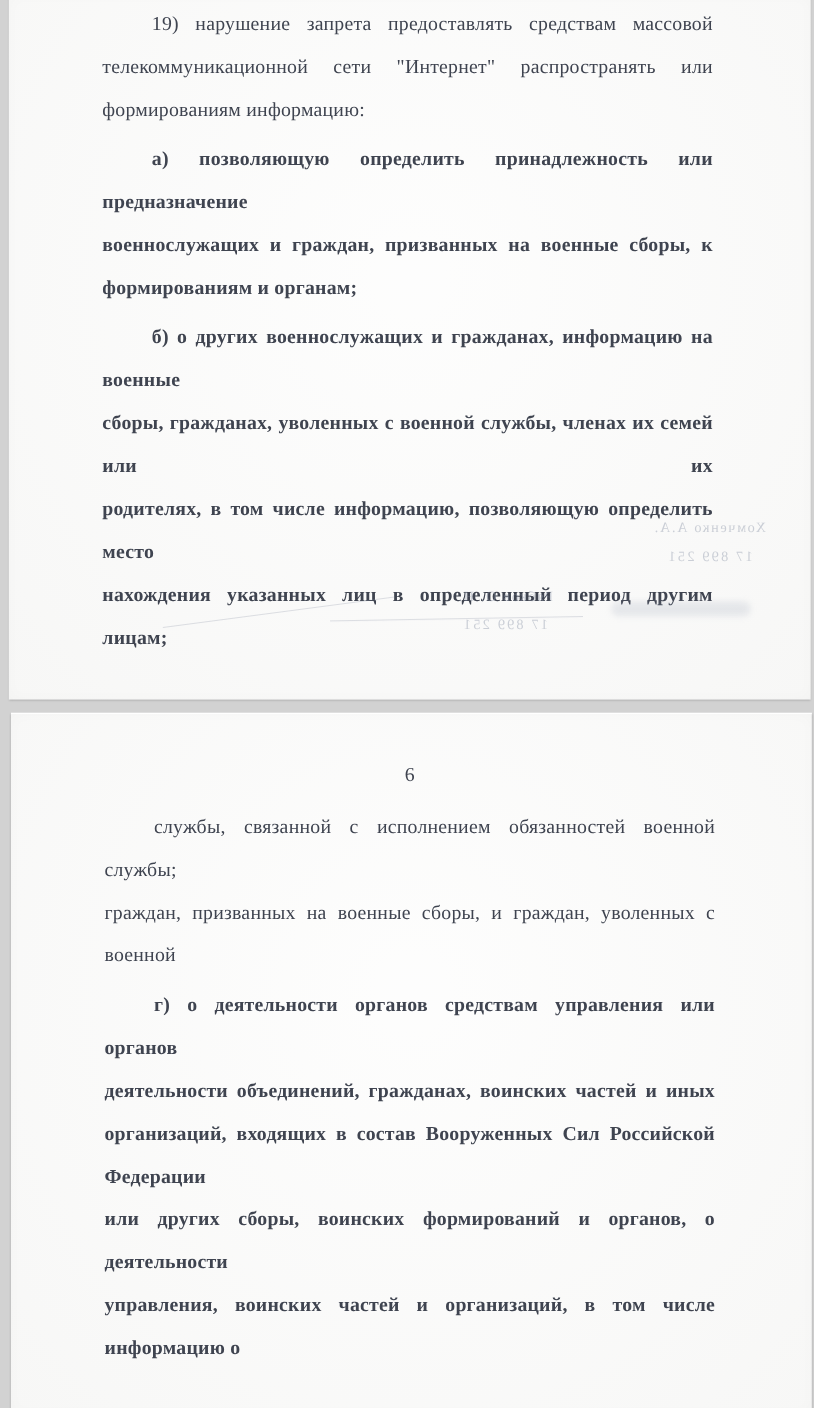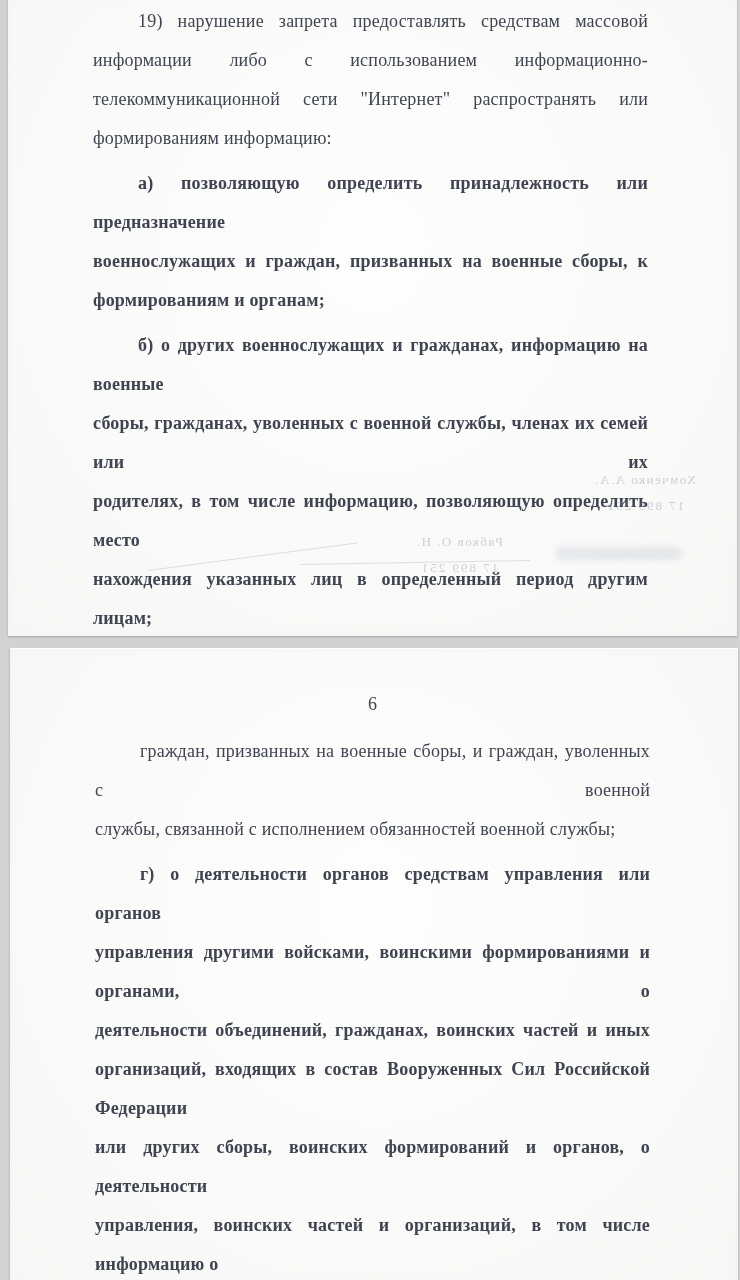--- a/index.html
+++ b/index.html
@@ -93,21 +93,20 @@
 </style>
 </head>
 <body>
 
 <div class="canvas">
 
   <div class="page page-1">
     <div class="text-block">
       <div class="para">
           <div class="line">19) нарушение запрета предоставлять средствам массовой</div>
-          <div class="line">информации либо с использованием информационно-</div>
           <div class="line">телекоммуникационной сети "Интернет" распространять или</div>
           <div class="line">формированиям информацию:</div>
         </div>
       <div class="para">
           <div class="line">а) позволяющую определить принадлежность или предназначение</div>
           <div class="line">военнослужащих и граждан, призванных на военные сборы, к</div>
           <div class="line">формированиям и органам;</div>
         </div>
       <div class="para">
           <div class="line">б) о других военнослужащих и гражданах, информацию на военные</div>
@@ -129,26 +128,25 @@
 
     <div class="bleed-rule"></div>
     <div class="bleed-stroke"></div>
     <div class="bleed-smudge"></div>
   </div>
 
   <div class="page page-2">
     <div class="text-block">
       <div class="page-number">6</div>
       <div class="para">
+          <div class="line">службы, связанной с исполнением обязанностей военной службы;</div>
           <div class="line">граждан, призванных на военные сборы, и граждан, уволенных с военной</div>
-          <div class="line">службы, связанной с исполнением обязанностей военной службы;</div>
         </div>
       <div class="para">
           <div class="line">г) о деятельности органов средствам управления или органов</div>
-          <div class="line">управления другими войсками, воинскими формированиями и органами, о</div>
           <div class="line">деятельности объединений, гражданах, воинских частей и иных</div>
           <div class="line">организаций, входящих в состав Вооруженных Сил Российской Федерации</div>
           <div class="line">или других сборы, воинских формирований и органов, о деятельности</div>
           <div class="line">управления, воинских частей и организаций, в том числе информацию о</div>
         </div>
     </div>
   </div>
 
 </div>
 

